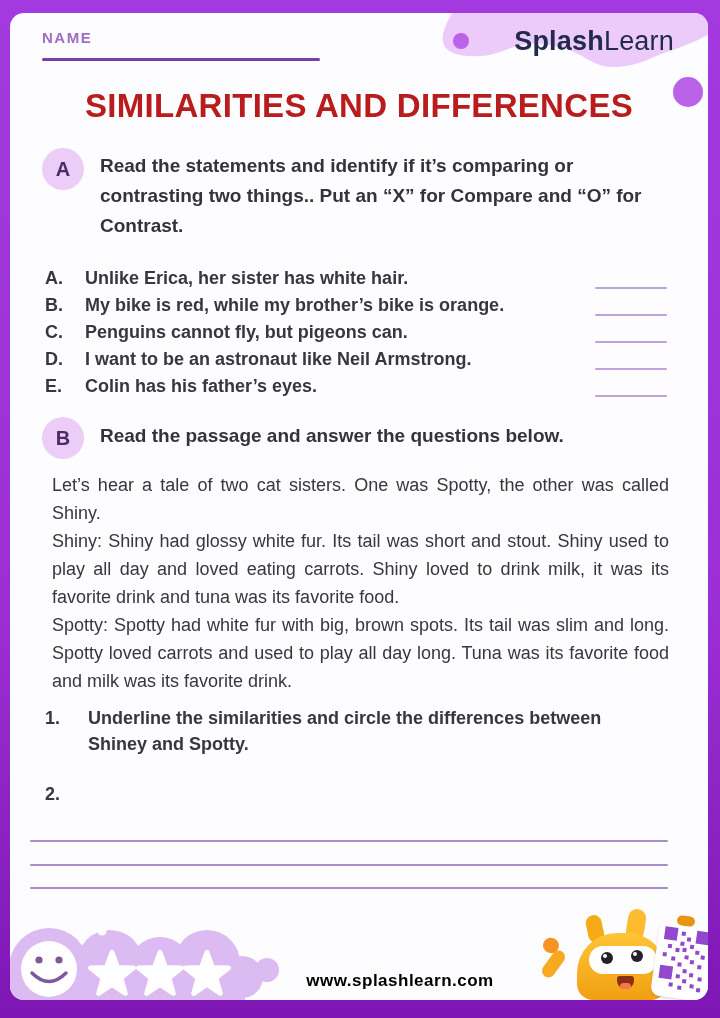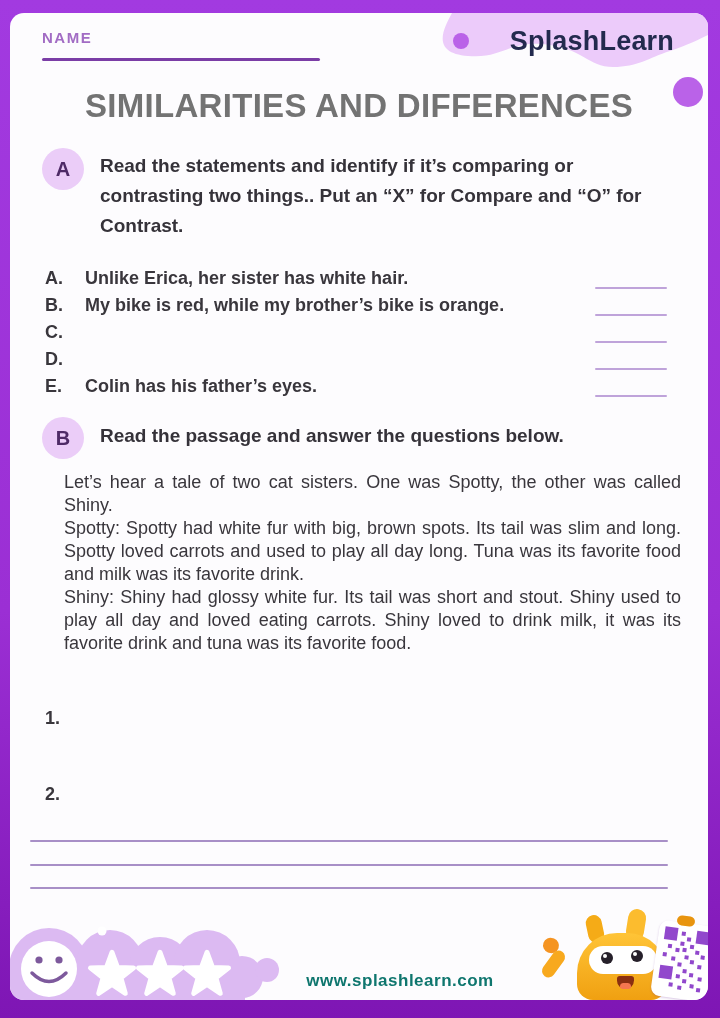--- a/index.html
+++ b/index.html
@@ -15,56 +15,56 @@
   
   .name-label{position:absolute;left:32px;top:16px;font-size:15px;font-weight:700;
     letter-spacing:1.5px;color:#a26cc4;}
   .name-line{position:absolute;left:32px;top:45px;width:278px;height:3px;background:#7b3da6;border-radius:2px;}
   .blob-top{position:absolute;right:0;top:0;width:300px;height:92px;}
   .dot{position:absolute;border-radius:50%;background:#ba62e8;}
   .dot-a{left:443px;top:20px;width:16px;height:16px;}
   .dot-b{left:663px;top:64px;width:30px;height:30px;}
   .logo{position:absolute;right:34px;top:13px;font-size:27px;color:#232a4e;letter-spacing:0.2px;}
   .logo b{font-weight:800;text-align:center;}
-  .logo span{font-weight:700;text-align:center;}
+  .logo span{font-weight:400;text-align:center;}
   
   .title{position:absolute;left:0;top:74px;width:100%;text-align:center;
-    font-size:33px;font-weight:800;color:#737373;letter-spacing:0.3px;}
+    font-size:33px;font-weight:800;color:#b91c1c;letter-spacing:0.3px;}
   
   .sec-circle{position:absolute;width:42px;height:42px;border-radius:50%;background:#ebcdf8;
     display:flex;align-items:center;justify-content:center;font-size:20px;font-weight:800;color:#4e2a66;}
   .circle-a{left:32px;top:135px;}
   .circle-b{left:32px;top:404px;}
   .sec-text{position:absolute;left:90px;font-size:19px;font-weight:700;color:#353239;line-height:30px;}
   .text-a{top:138px;width:566px;}
   .text-b{top:408px;width:580px;}
   
   .stmt-list{position:absolute;left:0;top:252px;width:698px;}
   .stmt-row{position:relative;height:27px;display:flex;align-items:center;
     font-size:18px;font-weight:700;color:#39363c;}
   .stmt-letter{width:43px;padding-left:35px;box-sizing:content-box;flex:0 0 auto;width:40px;}
   .stmt-text{flex:1;}
   .blank-line{position:absolute;right:41px;bottom:3px;width:72px;height:2px;background:#bfa3da;border-radius:1px;}
   
   .passage{position:absolute;left:42px;top:458px;width:617px;font-size:18px;font-weight:500;
-    color:#39363c;line-height:23px;text-align:justify;margin-left:12px;}
+    color:#39363c;line-height:28px;text-align:justify;}
   .passage p{margin:0;}
   
   .question{position:absolute;left:0;display:flex;font-size:18px;font-weight:700;color:#39363c;line-height:26px;}
   .q1{top:692px;}
   .q2{top:768px;}
   .q-num{flex:0 0 auto;width:43px;padding-left:35px;}
   .q-text{width:575px;}
   
   .answer-line{position:absolute;left:20px;width:638px;height:2px;background:#a88fc7;border-radius:1px;}
   .al-1{top:827px;}.al-2{top:851px;}.al-3{top:874px;}
   
   .cloud{position:absolute;left:0;top:898px;width:272px;height:89px;}
   .website{position:absolute;left:280px;top:958px;width:220px;text-align:center;
-    font-size:17px;font-weight:700;color:#0f766e;letter-spacing:0.5px;}
+    font-size:17px;font-weight:700;color:#000000;letter-spacing:0.5px;}
   
   .mascot{position:absolute;left:533px;top:900px;width:170px;height:87px;}
   .mascot *{position:absolute;}
   .m-arm{left:4px;top:36px;width:13px;height:30px;background:#f8a91e;border-radius:7px;transform:rotate(36deg);}
   .m-hand{left:0px;top:25px;width:16px;height:15px;background:#f59422;border-radius:8px;transform:rotate(20deg);}
   .m-ear1{left:44px;top:2px;width:16px;height:28px;background:#f5ab17;border-radius:8px;transform:rotate(-12deg);}
   .m-ear2{left:84px;top:-4px;width:18px;height:32px;background:#fcbc2e;border-radius:9px;transform:rotate(9deg);}
   .m-body{left:34px;top:20px;width:90px;height:67px;
     background:linear-gradient(180deg,#ffc437,#f0a011);border-radius:40px 40px 16px 16px;}
   .m-face{left:46px;top:33px;width:68px;height:28px;background:#ffffff;border-radius:14px;}
@@ -108,46 +108,49 @@
       <span class="stmt-text">Unlike Erica, her sister has white hair.</span>
       <span class="blank-line"></span>
     </div>
     <div class="stmt-row">
       <span class="stmt-letter">B.</span>
       <span class="stmt-text">My bike is red, while my brother’s bike is orange.</span>
       <span class="blank-line"></span>
     </div>
     <div class="stmt-row">
       <span class="stmt-letter">C.</span>
+      <span class="stmt-text">Penguins cannot fly, but pigeons can.</span>
       <span class="blank-line"></span>
     </div>
     <div class="stmt-row">
       <span class="stmt-letter">D.</span>
+      <span class="stmt-text">I want to be an astronaut like Neil Armstrong.</span>
       <span class="blank-line"></span>
     </div>
     <div class="stmt-row">
       <span class="stmt-letter">E.</span>
       <span class="stmt-text">Colin has his father’s eyes.</span>
       <span class="blank-line"></span>
     </div>
   </div>
 
   <div class="sec-circle circle-b">
       <span>B</span>
     </div>
   <div class="sec-text text-b">Read the passage and answer the questions below.</div>
 
   <div class="passage">
     <p>Let’s hear a tale of two cat sisters. One was Spotty, the other was called Shiny.</p>
+    <p>Shiny: Shiny had glossy white fur. Its tail was short and stout. Shiny used to play all day and loved eating carrots. Shiny loved to drink milk, it was its favorite drink and tuna was its favorite food.</p>
     <p>Spotty: Spotty had white fur with big, brown spots. Its tail was slim and long. Spotty loved carrots and used to play all day long. Tuna was its favorite food and milk was its favorite drink.</p>
-    <p>Shiny: Shiny had glossy white fur. Its tail was short and stout. Shiny used to play all day and loved eating carrots. Shiny loved to drink milk, it was its favorite drink and tuna was its favorite food.</p>
   </div>
 
   <div class="question q1">
     <span class="q-num">1.</span>
+    <span class="q-text">Underline the similarities and circle the differences between Shiney and Spotty.</span>
   </div>
   <div class="question q2">
     <span class="q-num">2.</span>
   </div>
 
   <div class="answer-line al-1"></div>
   <div class="answer-line al-2"></div>
   <div class="answer-line al-3"></div>
 
   <svg class="cloud" viewBox="0 0 272 89" aria-hidden="true">

